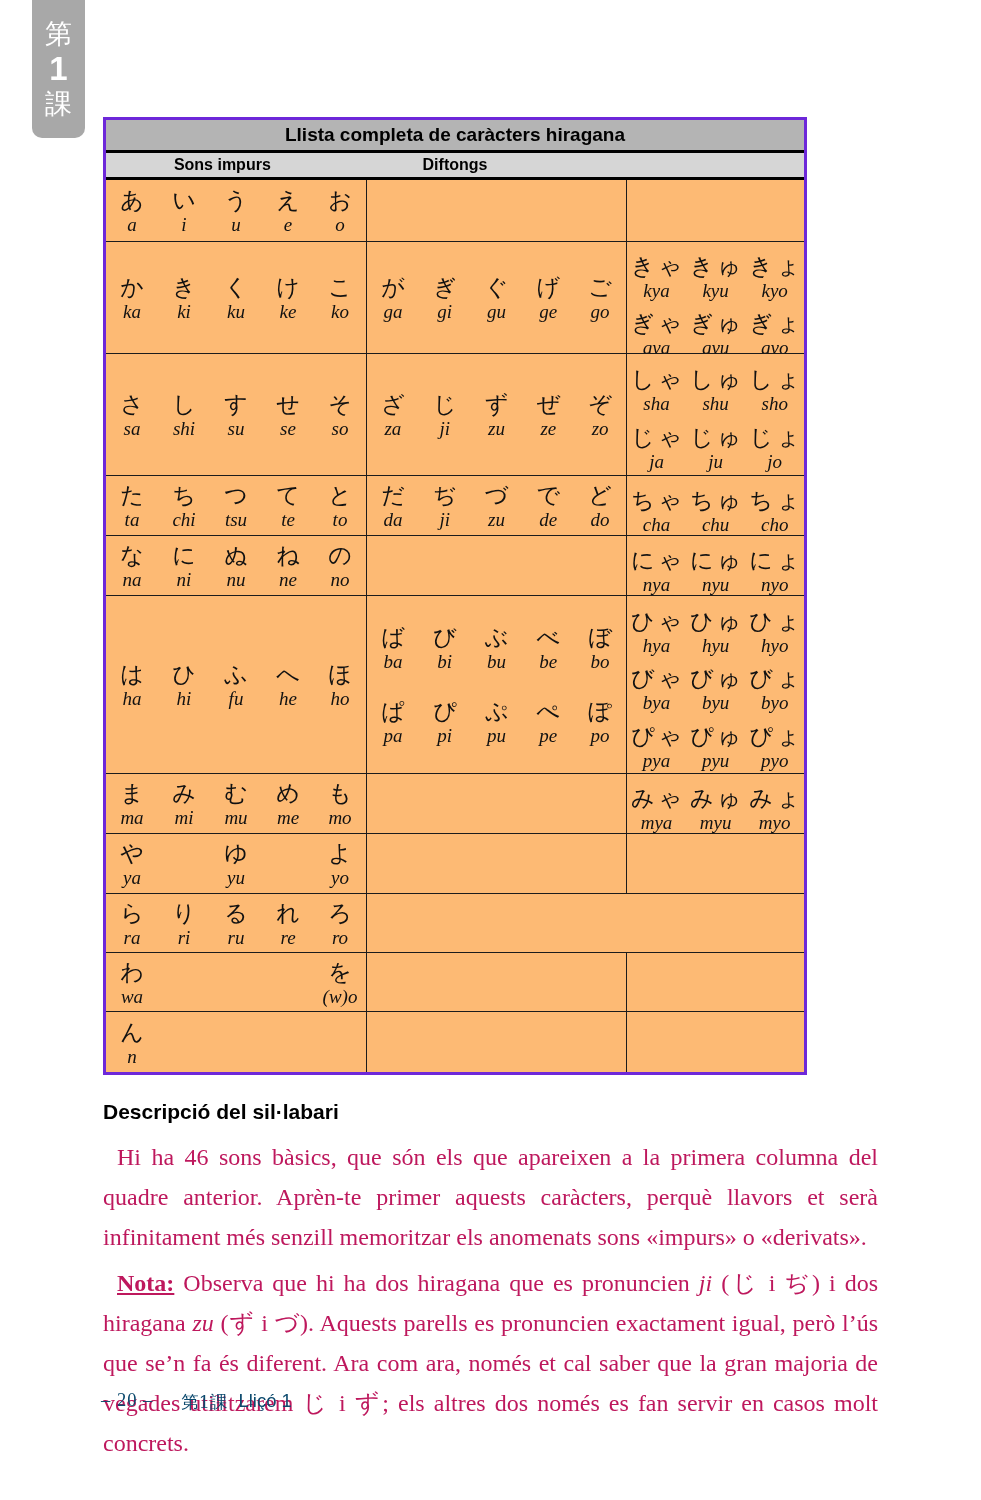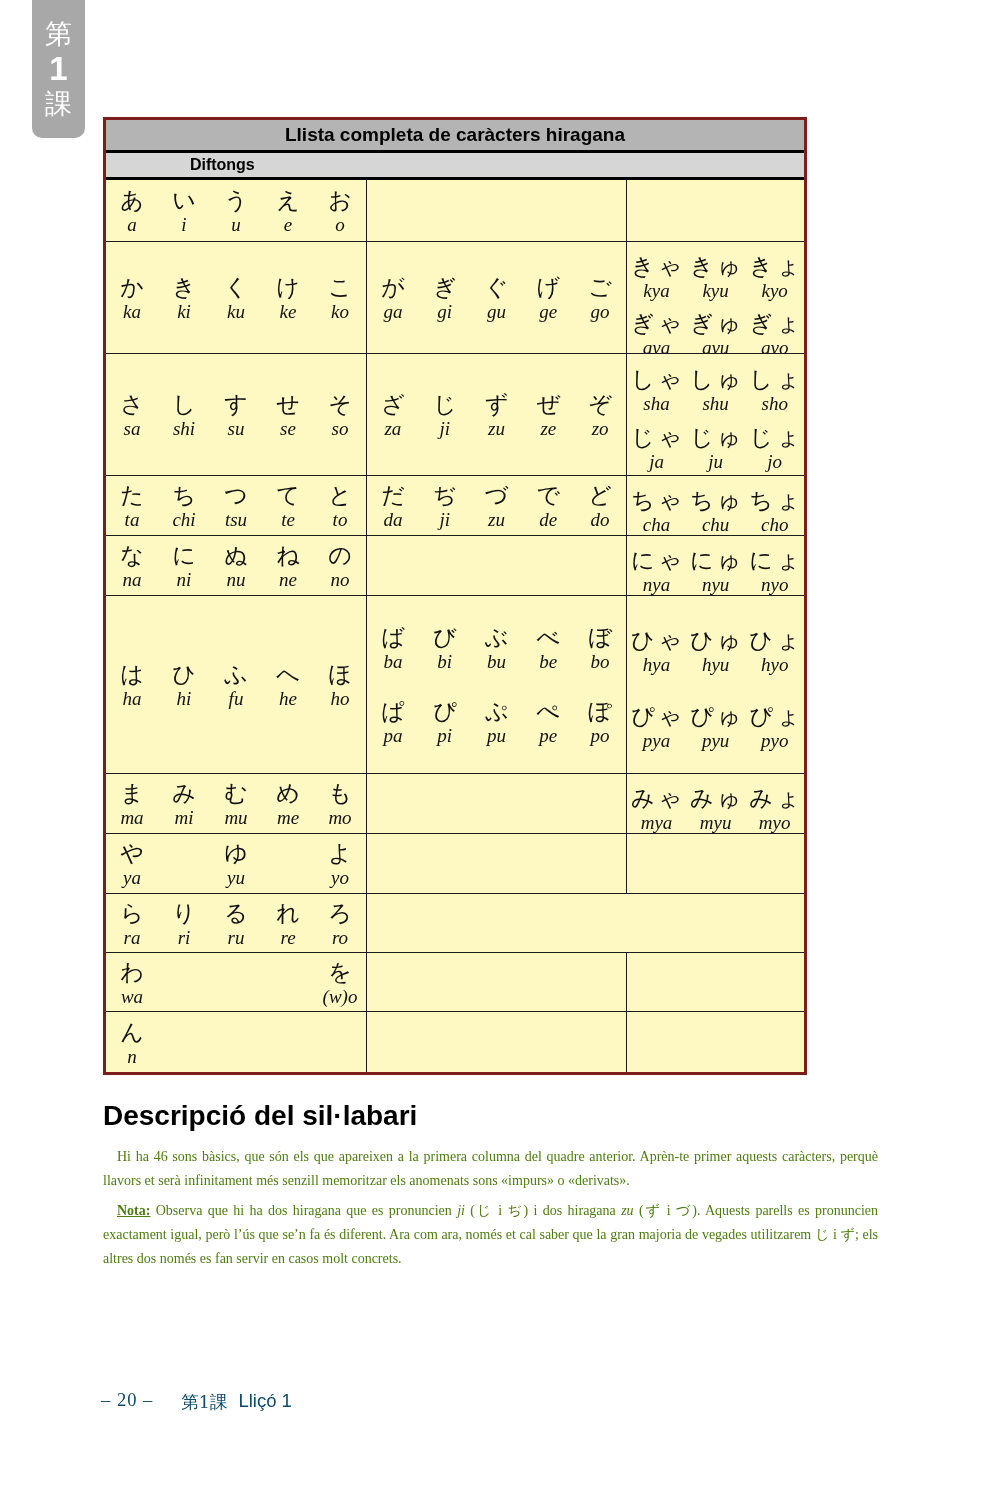--- a/index.html
+++ b/index.html
@@ -15,21 +15,21 @@
     background:#a8a8a8; border-radius:0 0 10px 10px;
     display:flex; flex-direction:column; align-items:center; justify-content:center;
     gap:3px; color:#ffffff;
   }
   .lesson-badge .cjk { font-size:27px; line-height:30px; font-family:"DejaVu Serif", serif; }
   .lesson-badge .num { font-size:33px; line-height:34px; font-weight:bold; font-family:"Liberation Sans", sans-serif; }
 
   
   .hiragana-table {
     position:absolute; left:103px; top:117px; width:704px;
-    border:3px solid #7f1d1d; background:#fef9c3;
+    border:3px solid #6d28d9; background:#fdba74;
   }
   .t-title {
     height:33px; background:#b4b4b4; border-bottom:3px solid #000;
     display:flex; align-items:center; justify-content:center;
     font-family:"Liberation Sans", sans-serif; font-weight:bold; font-size:19px; color:#000;
   }
   .t-header {
     height:27px; background:#d6d6d6; border-bottom:3px solid #000;
     display:grid; grid-template-columns:1fr 1fr 1fr;
     font-family:"Liberation Sans", sans-serif; font-weight:bold; font-size:16px; color:#000;
@@ -60,25 +60,25 @@
   .sub-row.cols-5 { grid-template-columns:repeat(5,1fr); }
   .sub-row.cols-3 { grid-template-columns:repeat(3,1fr); }
   .unit { display:flex; flex-direction:column; align-items:center; justify-content:center; }
   .kana { font-size:23px; line-height:28px; font-family:"DejaVu Serif", serif; color:#111; white-space:nowrap; }
   .cols-3 .kana { letter-spacing:4px; padding-left:4px;margin-top:8px; }
   .roman { font-size:19px; line-height:21px; font-style:italic; font-family:"Liberation Serif", serif; color:#111; white-space:nowrap; }
 
   
   .description { position:absolute; left:103px; top:1100px; width:775px; }
   .description h2 {
-    font-family:"Liberation Sans", sans-serif; font-weight:bold; font-size:28px;
+    font-family:"Liberation Sans", sans-serif; font-weight:bold; font-size:21px;
     color:#000; margin-bottom:13px;
   }
   .description p {
-    font-size:14px; line-height:24px; text-align:justify; text-indent:14px; color:#4d7c0f;
+    font-size:24px; line-height:40px; text-align:justify; text-indent:14px; color:#be185d;
   }
   .description p + p { margin-top:6px; }
   .seg-bold { font-weight:bold;text-decoration:underline; }
   .seg-italic { font-style:italic; }
 
   
   .page-footer {
     position:absolute; left:101px; top:1390px;
     display:flex; align-items:flex-start; gap:14px; font-size:18.5px; color:#0c4a6e;
   }
@@ -91,20 +91,21 @@
 
 <div class="lesson-badge">
   <span class="cjk">第</span>
   <span class="num">1</span>
   <span class="cjk">課</span>
 </div>
 
 <div class="hiragana-table">
   <div class="t-title">Llista completa de caràcters hiragana</div>
   <div class="t-header">
+    <div>Sons impurs</div>
     <div>Diftongs</div>
   </div>
   <div id="t-body">
       <div class="t-row">
         <div class="group-cell">
           <div class="sub-row cols-5">
             <div class="unit">
               <div class="kana">あ</div>
               <div class="roman">a</div>
             </div>
@@ -475,20 +476,34 @@
               <div class="kana">ひゃ</div>
               <div class="roman">hya</div>
             </div>
             <div class="unit">
               <div class="kana">ひゅ</div>
               <div class="roman">hyu</div>
             </div>
             <div class="unit">
               <div class="kana">ひょ</div>
               <div class="roman">hyo</div>
+            </div>
+          </div>
+          <div class="sub-row cols-3">
+            <div class="unit">
+              <div class="kana">びゃ</div>
+              <div class="roman">bya</div>
+            </div>
+            <div class="unit">
+              <div class="kana">びゅ</div>
+              <div class="roman">byu</div>
+            </div>
+            <div class="unit">
+              <div class="kana">びょ</div>
+              <div class="roman">byo</div>
             </div>
           </div>
           <div class="sub-row cols-3">
             <div class="unit">
               <div class="kana">ぴゃ</div>
               <div class="roman">pya</div>
             </div>
             <div class="unit">
               <div class="kana">ぴゅ</div>
               <div class="roman">pyu</div>

